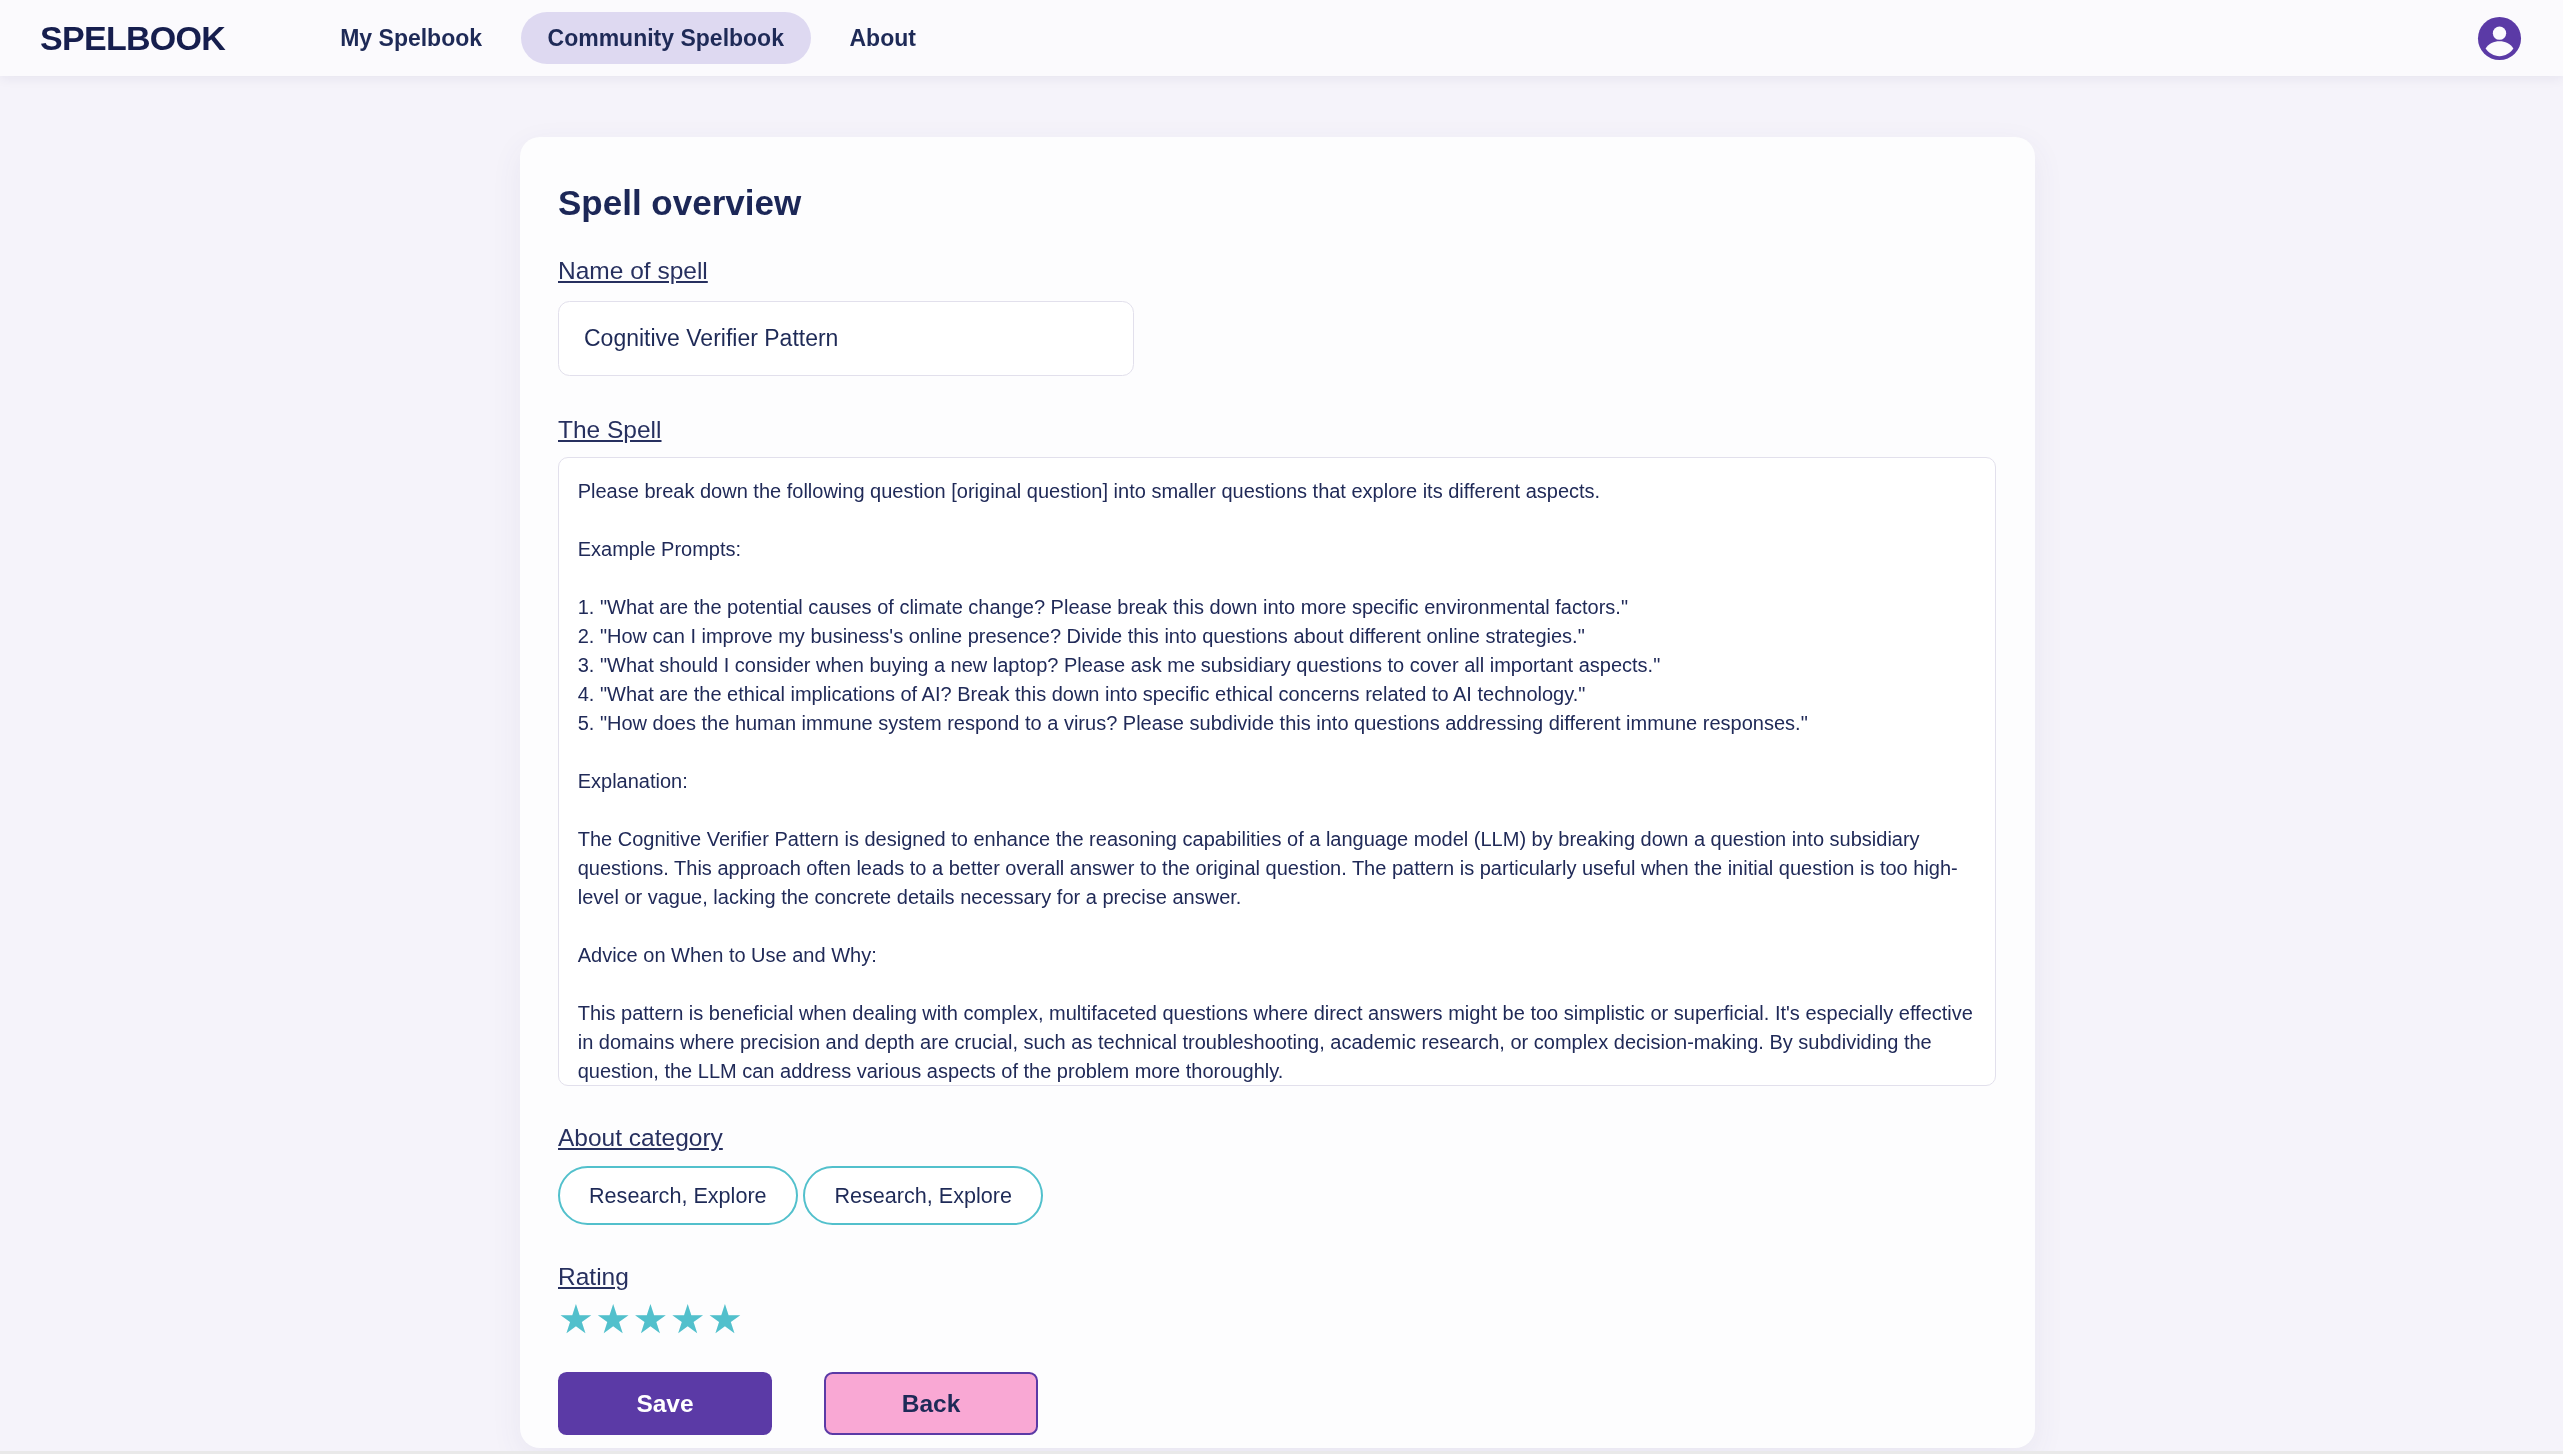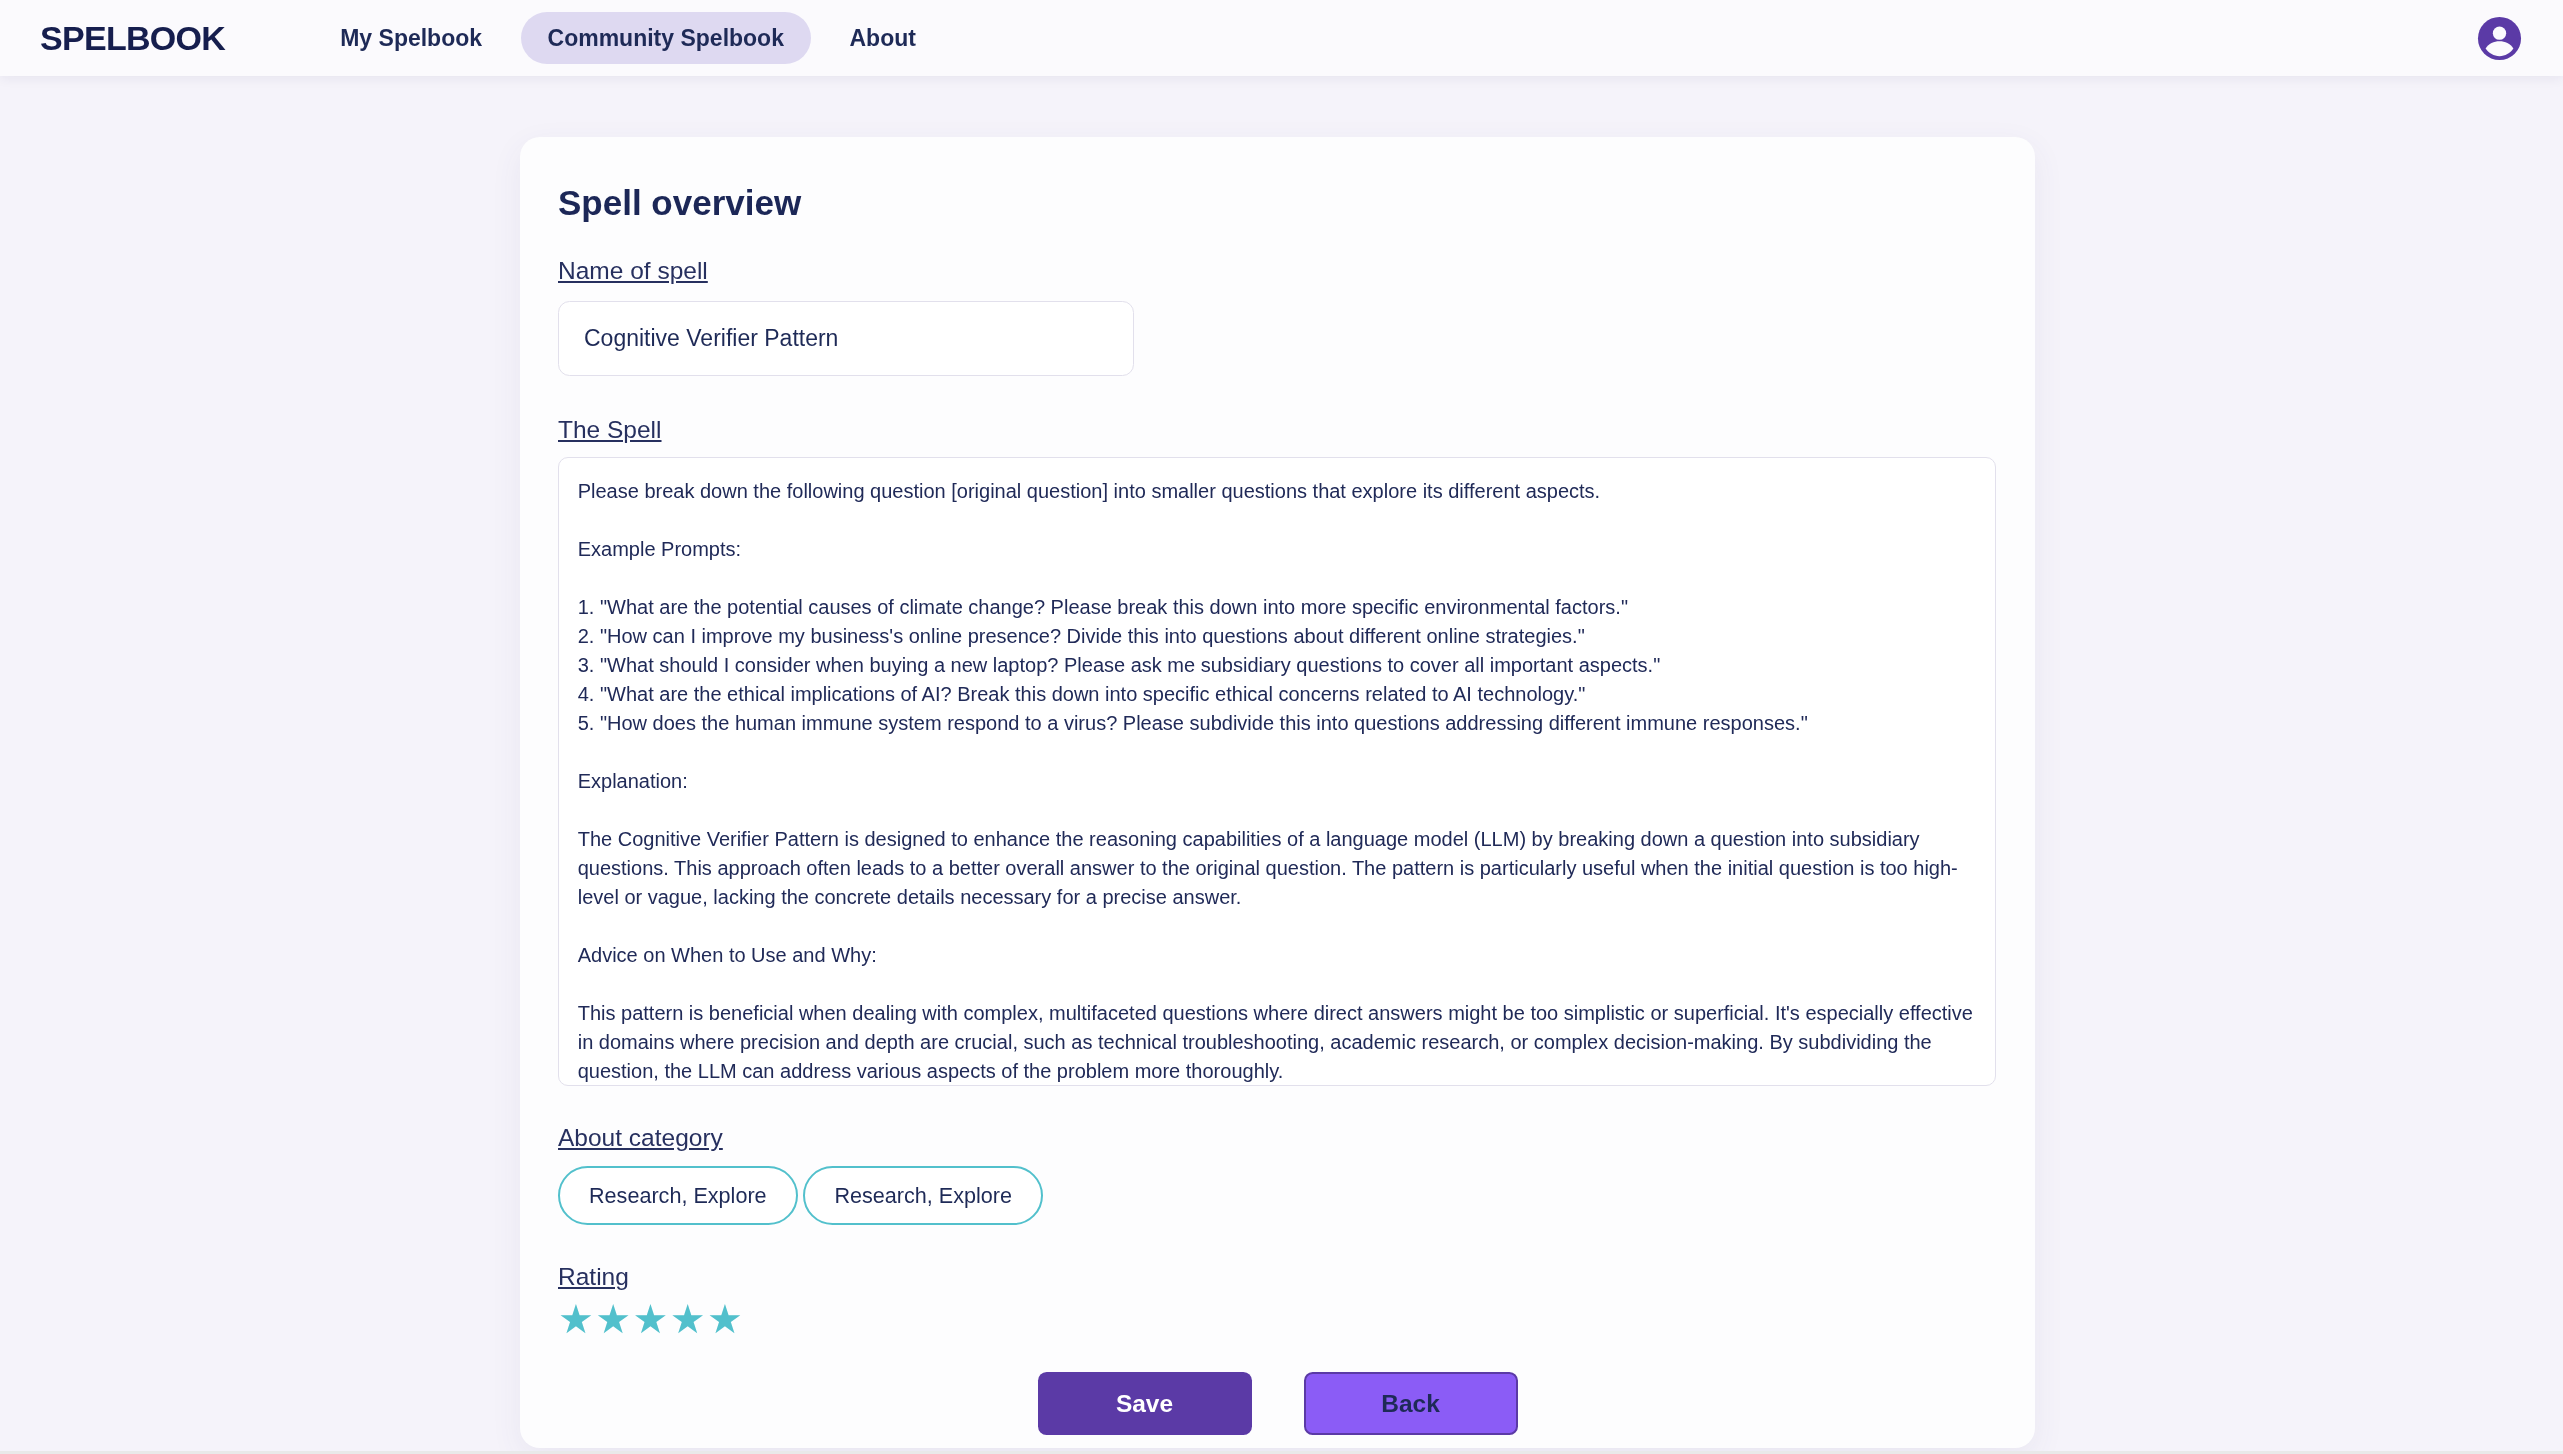--- a/index.html
+++ b/index.html
@@ -77,28 +77,28 @@
   }
   .pill-row{margin-top:14.4px;display:flex;gap:5.8px;}
   .category-pill{
     height:59px;display:inline-flex;align-items:center;justify-content:center;
     padding:0 29px;background:#fff;border:2.9px solid var(--teal);
     border-radius:719px;font-family:Liberation Sans, sans-serif;
     font-size:21.6px;color:var(--navy);cursor:pointer;white-space:nowrap;
   }
   .stars{margin-top:5.8px;height:45px;display:flex;align-items:center;gap:1.4px;}
   .star{font-size:40px;line-height:45px;color:var(--teal);cursor:pointer;}
-  .btn-row{margin-top:30px;display:flex;gap:52px;justify-content:center;}
+  .btn-row{margin-top:30px;display:flex;gap:52px;}
   .btn{
     width:214px;height:63px;border-radius:8.6px;cursor:pointer;
     font-family:"Liberation Sans", sans-serif;font-size:24.5px;font-weight:700;
     display:inline-flex;align-items:center;justify-content:center;
   }
   .btn-save{background:var(--purple);border:none;color:#fff;}
-  .btn-back{background:#8b5cf6;border:2.2px solid var(--purple);color:var(--navy);}
+  .btn-back{background:#f9a8d4;border:2.2px solid var(--purple);color:var(--navy);}
   .bottom-strip{
     position:absolute;left:0;right:0;bottom:0;height:3.6px;background:#e9e9e9;
   }
 </style>
 </head>
 <body>
 
 <header class="header">
   <div class="logo">SPELBOOK</div>
   <nav class="nav">

